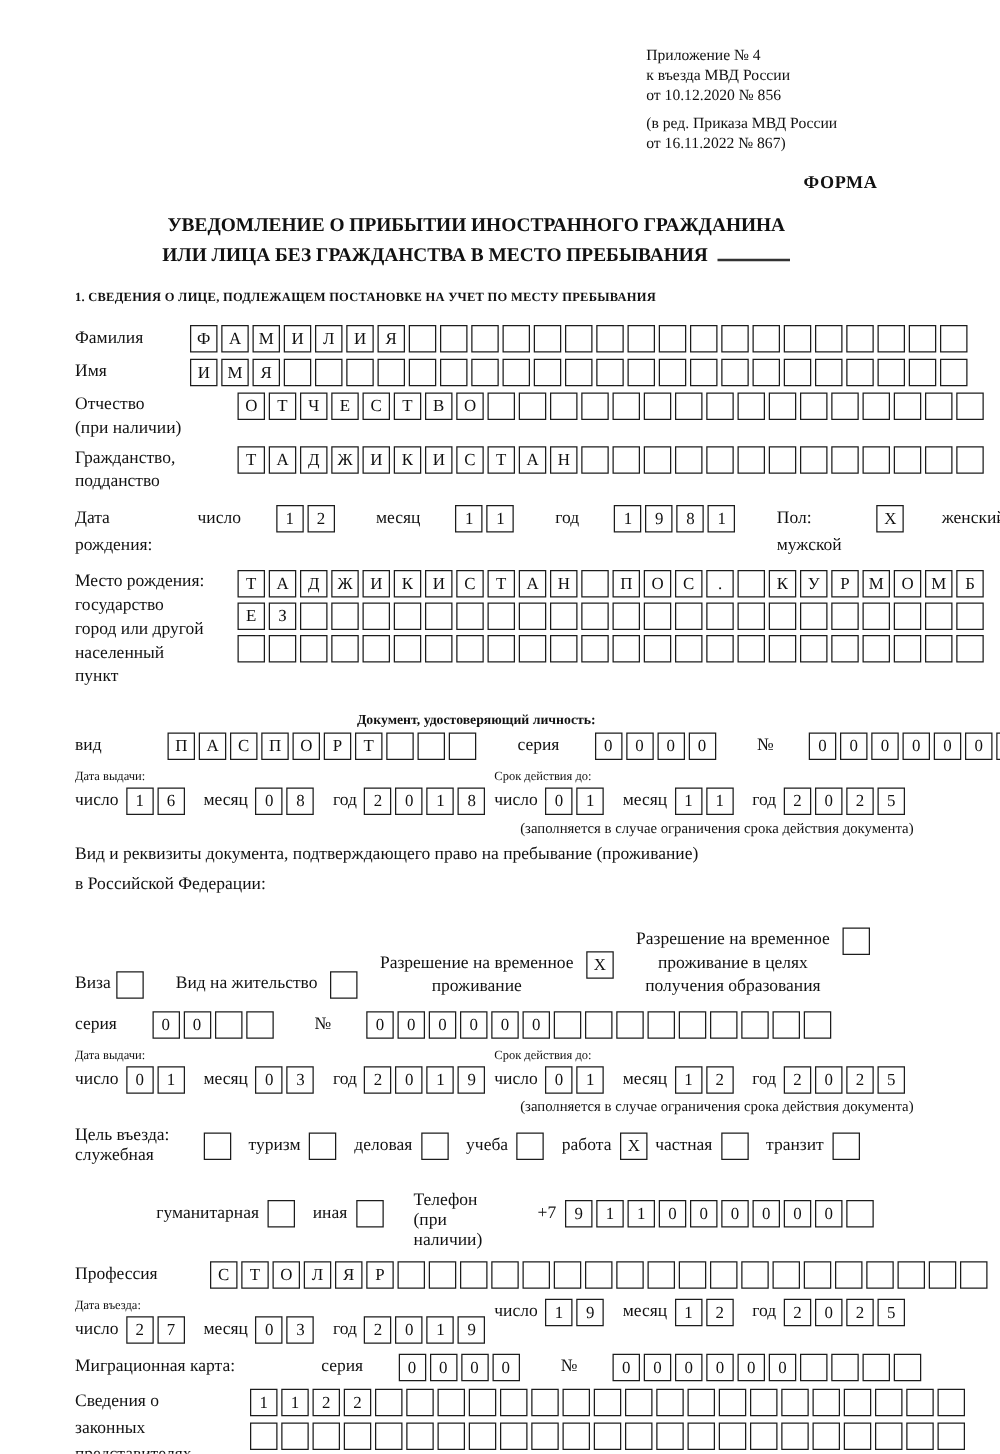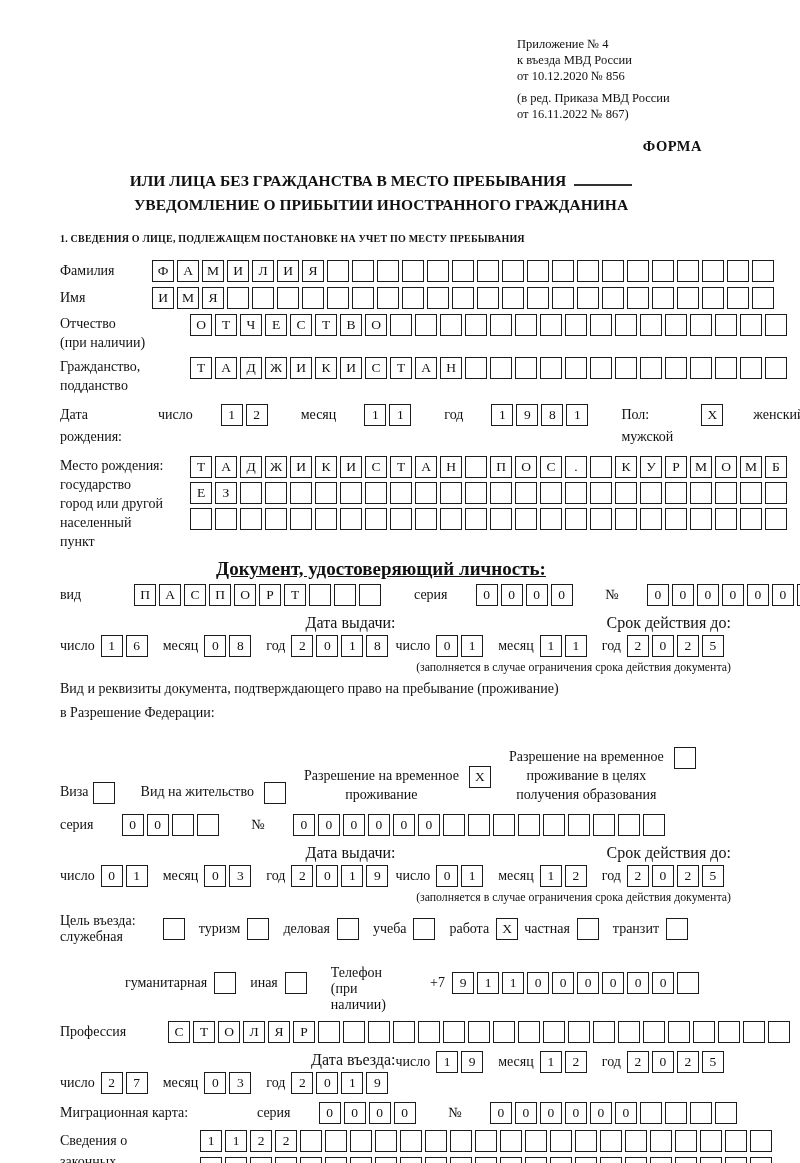--- a/index.html
+++ b/index.html
@@ -35,60 +35,60 @@
     flex:none; width:22px; height:22px; border:1.6px solid #1c1c1c;
     display:inline-flex; align-items:center; justify-content:center; font-size:13.5px; background:#fff;
   }
   .w70 { width:70px; } .w108 { width:108px; } .w52 { width:52px; }
   .inline-lbl { line-height:22px; margin:0 6px 0 8px; }
   .inline-lbl.first { margin-left:0; }
 
   
   .two-col { display:flex; margin-top:8px; }
   .col-l { width:345px; } .col-r { width:360px; }
-  .col-head { text-align:right; font-size:16px; margin-bottom:3px; }
+  .col-head { text-align:left; font-size:10px; margin-bottom:3px; }
   .date-line { display:flex; align-items:flex-start; }
   .date-line .cells { margin-right:4px; }
   .note { font-size:11.8px; text-align:right; margin-top:3px; }
 
   
   .permit-row { display:flex; align-items:flex-end; margin-top:24px; }
   .permit-item { display:flex; align-items:flex-start; }
   .permit-item .plbl { line-height:19px; margin-right:10px; }
   .permit-item .plbl.center { text-align:center; white-space:pre-line; } .gap18{ margin-left:18px; } .gap26{ margin-left:26px; }
 
   .purpose-row { display:flex; align-items:center; margin-top:8px; }
   .purpose-row .plabel { margin-right:7px; }
   .purpose-row .cbx { margin-right:14px; }
   .indent125 { margin-left:65px; }
   .mt8{margin-top:8px;} .mt10{margin-top:10px;} .mt2{margin-top:2px;}
-  .doc-head { text-align:center; font-weight:bold; font-size:19px; margin-top:7px;text-decoration:underline; }
+  .doc-head { text-align:center; font-weight:bold; font-size:11px; margin-top:19px; }
   .plain { line-height:20px; margin-top:4px; }
 </style>
 </head>
 <body>
 
 <div class="page">
 
   <div class="hdr-block">
     <div>Приложение № 4</div>
     <div>к въезда МВД России</div>
     <div>от 10.12.2020 № 856</div>
     <div class="hdr-sub">
       <div>(в ред. Приказа МВД России</div>
       <div>от 16.11.2022 № 867)</div>
     </div>
   </div>
   <div class="forma">ФОРМА</div>
 
   <div class="title">
+    <div>УВЕДОМЛЕНИЕ О ПРИБЫТИИ ИНОСТРАННОГО ГРАЖДАНИНА</div>
     <div>
       <span>ИЛИ ЛИЦА БЕЗ ГРАЖДАНСТВА В МЕСТО ПРЕБЫВАНИЯ</span><span class="t-underline"></span>
     </div>
-    <div>УВЕДОМЛЕНИЕ О ПРИБЫТИИ ИНОСТРАННОГО ГРАЖДАНИНА</div>
   </div>
 
   <div class="sec-head">1. СВЕДЕНИЯ О ЛИЦЕ, ПОДЛЕЖАЩЕМ ПОСТАНОВКЕ НА УЧЕТ ПО МЕСТУ ПРЕБЫВАНИЯ</div>
 
   <div class="row" style="margin-top:16px;">
     <div class="lbl w70">Фамилия</div>
     <div class="cells">
         <div class="cell">Ф</div>
         <div class="cell">А</div>
         <div class="cell">М</div>
@@ -403,21 +403,21 @@
             <div class="cell">0</div>
             <div class="cell">2</div>
             <div class="cell">5</div>
           </div>
       </div>
       <div class="note">(заполняется в случае ограничения срока действия документа)</div>
     </div>
   </div>
 
   <div class="plain">Вид и реквизиты документа, подтверждающего право на пребывание (проживание)</div>
-  <div class="plain">в Разрешение Федерации:</div>
+  <div class="plain">в Российской Федерации:</div>
 
   <div class="permit-row">
     <div class="permit-item">
       <span class="plbl" style="margin-right:4px;">Виза</span>
       <span class="cbx"></span>
     </div>
     <div class="permit-item gap26">
       <span class="plbl">Вид на жительство</span>
       <span class="cbx"></span>
     </div>

